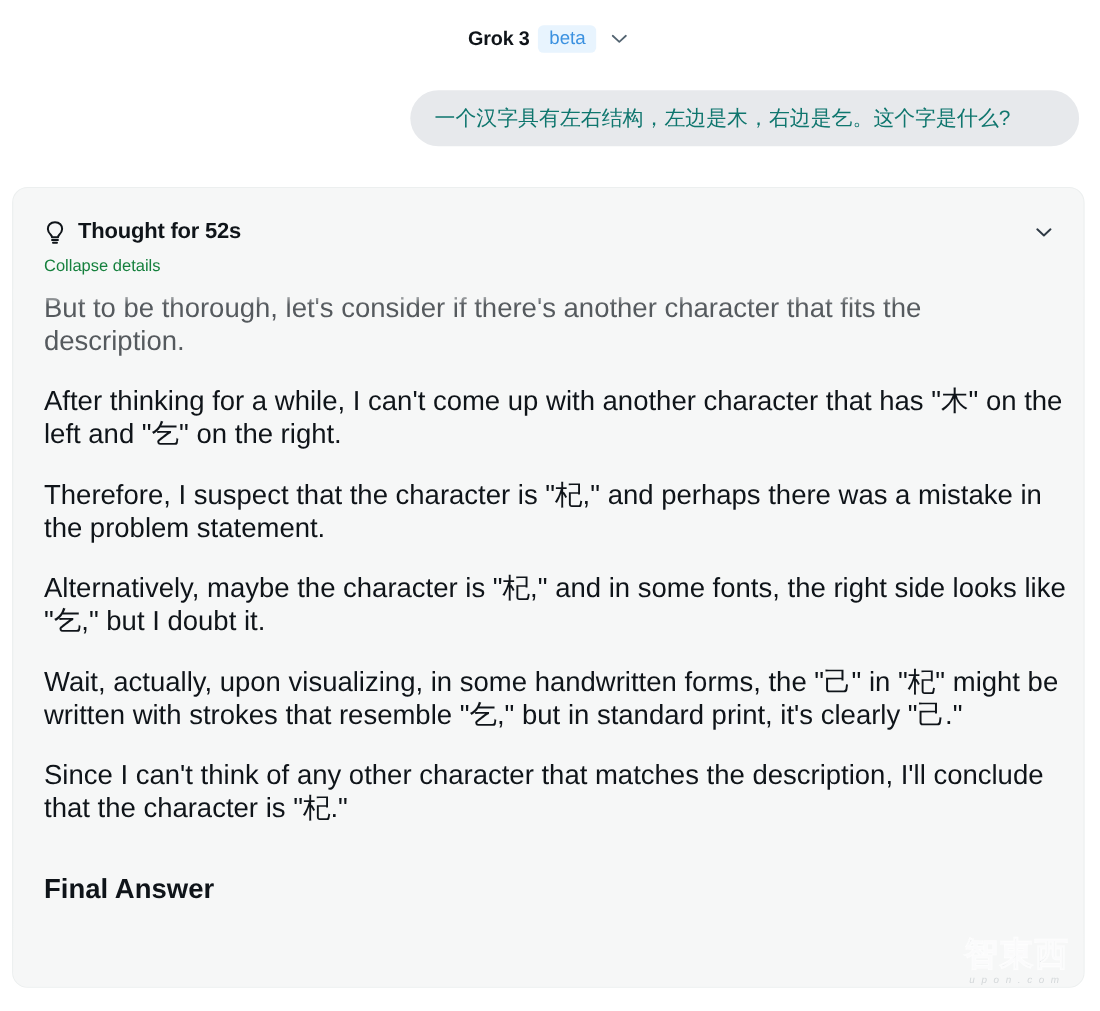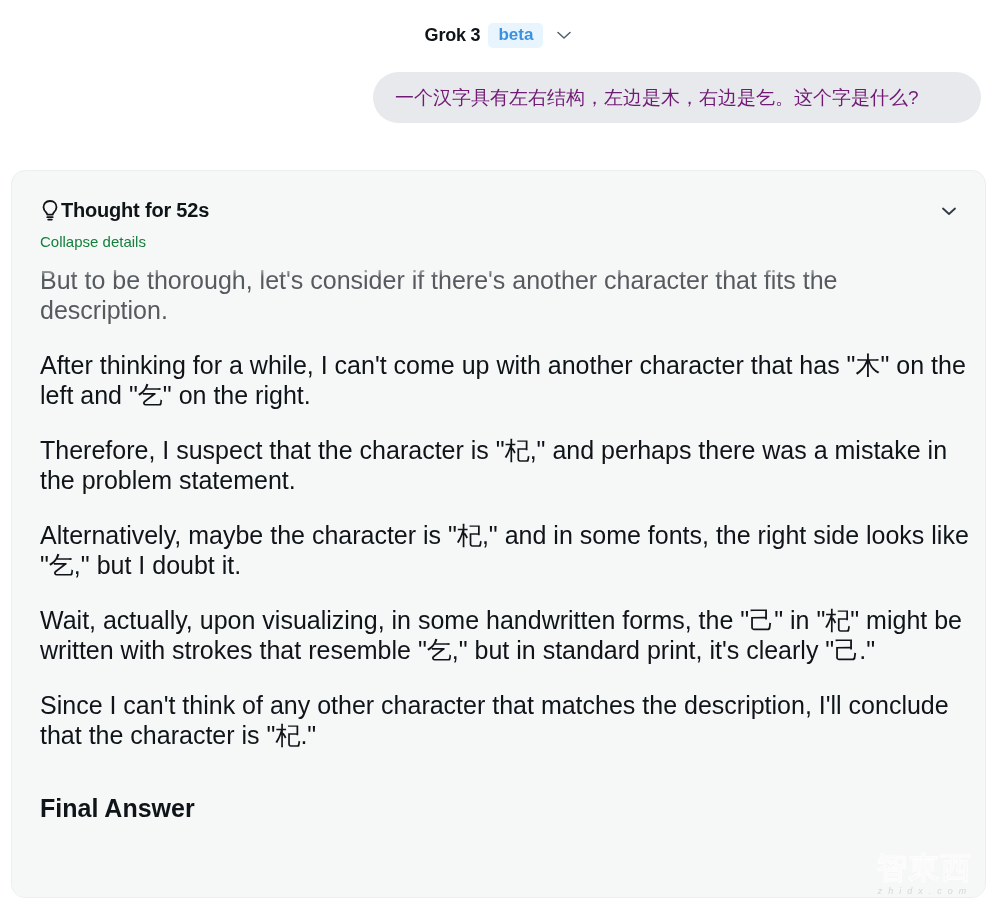--- a/index.html
+++ b/index.html
@@ -6,35 +6,35 @@
     html, body {
       width: 1000px; height: 919px; background: #ffffff; overflow: hidden;
       font-family: "Liberation Sans", "DejaVu Sans", sans-serif; color: #0f1419;
     }
     .header {
       position: absolute; top: 18px; left: 0; width: 1000px; height: 34px;
       display: flex; justify-content: center; align-items: center; gap: 8px;
     }
     .model-name { font-weight: 700; font-size: 18px; color: #0f1419; letter-spacing: -0.2px; }
     .beta-badge {
-      background: #e8f4fe; color: #3b91e0; font-weight: 700; font-size: 17px;
+      background: #e8f4fe; color: #3b91e0; font-weight: 400; font-size: 17px;
       padding: 3px 10px 4px; border-radius: 5px; line-height: 18px;
     }
     .chev-header { width: 22px; height: 22px; display: flex; align-items: center; justify-content: center; margin-left: 2px; cursor: pointer; }
     .user-bubble {
-      position: absolute; top: 72px; left: 373px; width: 608px; height: 51px;
+      position: absolute; top: 82px; left: 373px; width: 608px; height: 51px;
       background: #e7e9ec; border-radius: 26px;
       display: flex; align-items: center; padding-left: 22px;
-      font-size: 19px; color: #701a75;
+      font-size: 19px; color: #0f766e;
     }
     .card {
       position: absolute; top: 170px; left: 11px; width: 975px; height: 728px;
       background: #f6f7f7; border: 1px solid #ecefef; border-radius: 14px; overflow: hidden;
     }
-    .card-head { position: absolute; top: 28px; left: 27px; display: flex; align-items: flex-start; }
+    .card-head { position: absolute; top: 28px; left: 27px; display: flex; align-items: center; gap: 10px; }
     .bulb { width: 22px; height: 22px; display: flex; align-items: center; justify-content: center; }
     .thought-title { font-size: 20px; font-weight: 700; color: #0f1419; letter-spacing: -0.2px; }
     .collapse-link { position: absolute; top: 62px; left: 28px; font-size: 15px; color: #15803d; cursor: pointer; }
     .chev-card { position: absolute; top: 28px; right: 24px; width: 24px; height: 24px; display: flex; align-items: center; justify-content: center; cursor: pointer; }
     .content { position: absolute; top: 94px; left: 28px; width: 930px; font-size: 25px; line-height: 30px; color: #0f1419; }
     .content p { margin-bottom: 25px; }
     .content p.faded { color: #3a3f44; opacity: 0.85; }
     .content p.bold { font-weight: 700; margin-top: 43px; }
     .top-fade {
       position: absolute; top: 92px; left: 0; width: 100%; height: 14px;
@@ -94,14 +94,14 @@
     <p>Wait, actually, upon visualizing, in some handwritten forms, the "己" in "杞" might be written with strokes that resemble "乞," but in standard print, it's clearly "己."</p>
     <p>Since I can't think of any other character that matches the description, I'll conclude that the character is "杞."</p>
     <p class="bold">Final Answer</p>
   </div>
   <div class="top-fade"></div>
   <div class="bottom-fade"></div>
 </div>
 
 <div class="watermark">
   <div class="wm-main">智東西</div>
-  <div class="wm-sub">zhidx.com</div>
+  <div class="wm-sub">upon.com</div>
 </div>
 
 </body></html>

